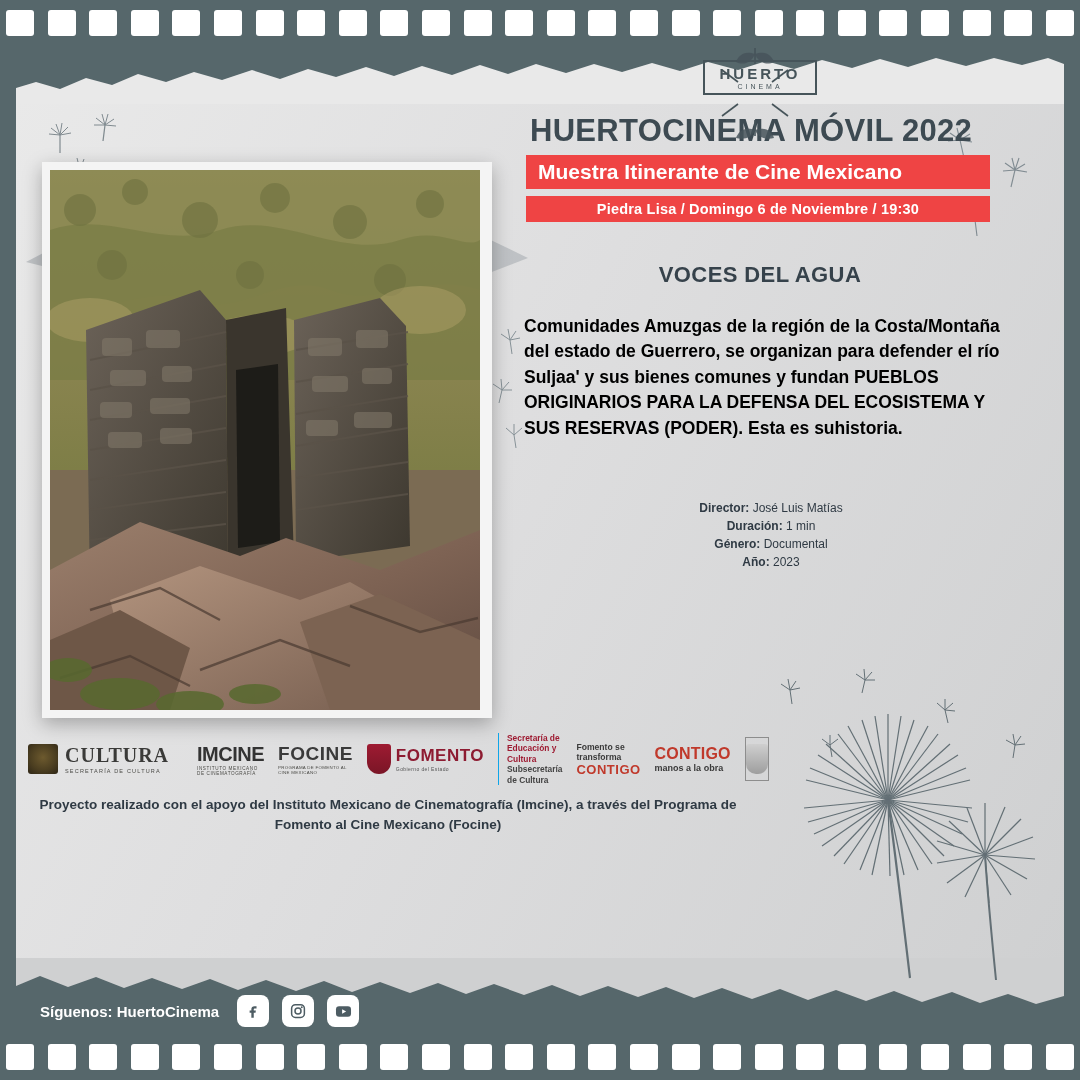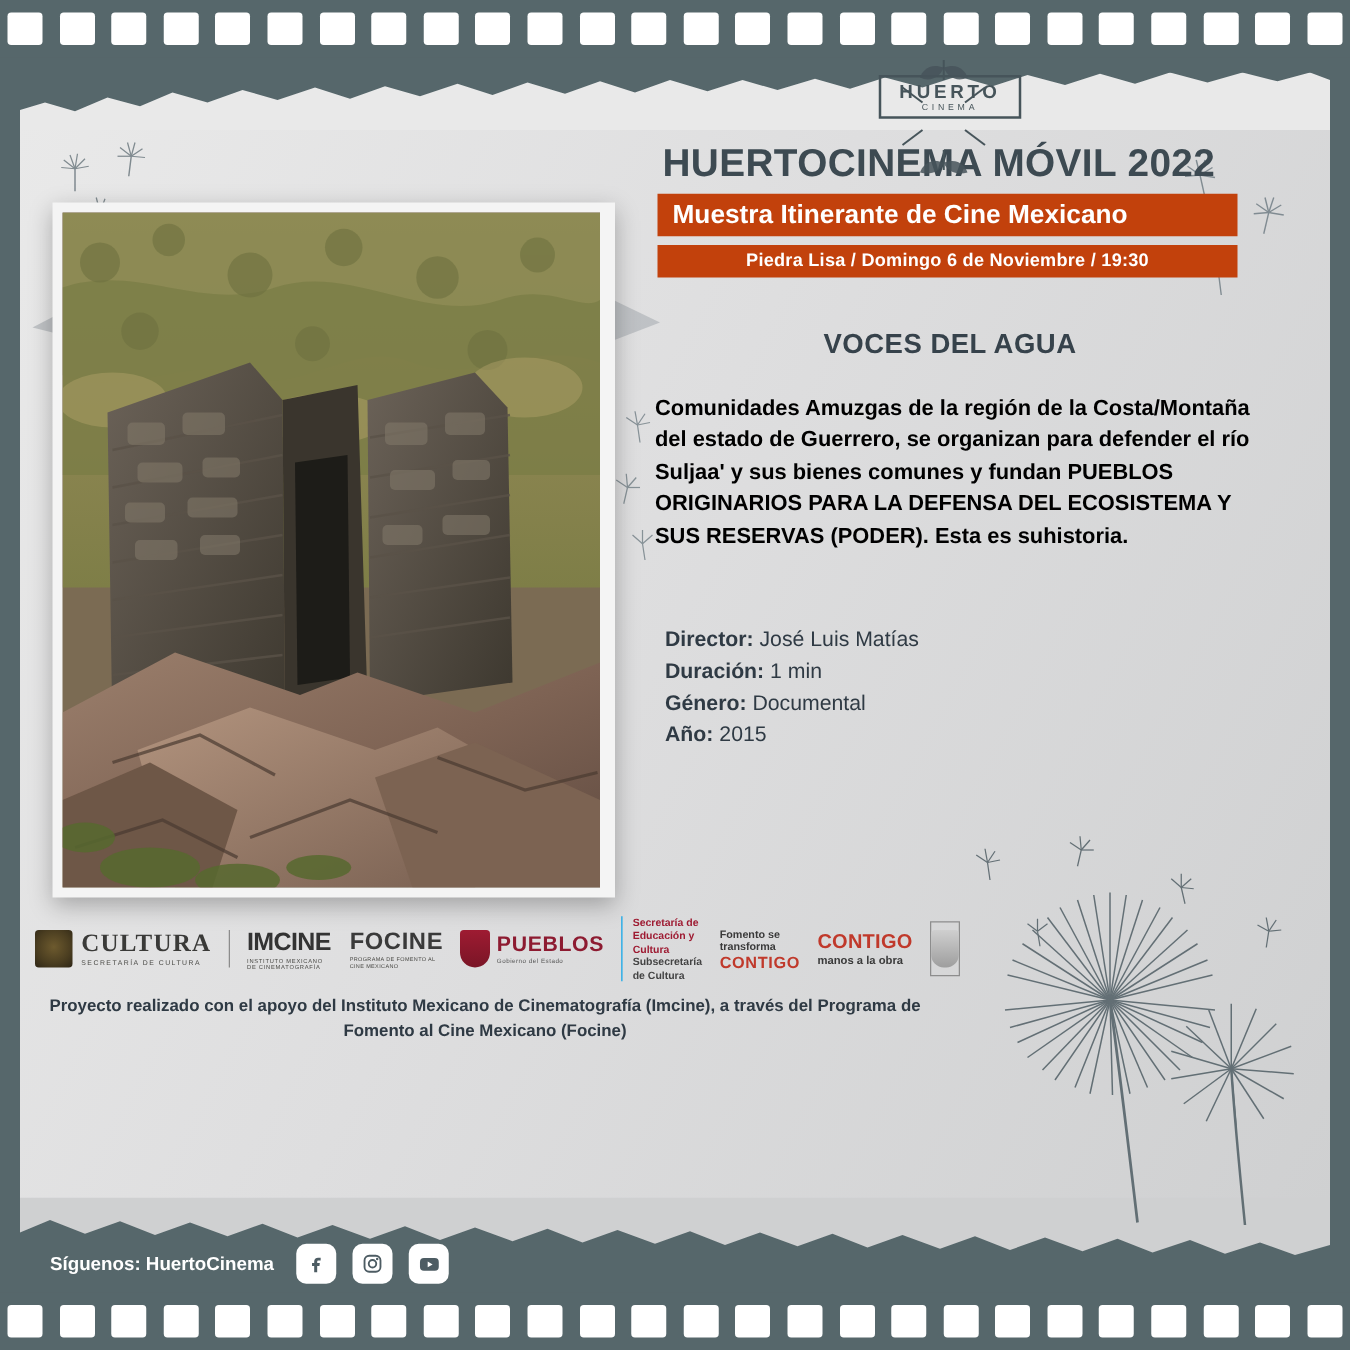--- a/index.html
+++ b/index.html
@@ -134,21 +134,21 @@
   }
 
   .title-main {
     font-size: 31px;
     font-weight: bold;
     color: #3d4a52;
     letter-spacing: 0.3px;
     margin: 4px 0 6px 20px;
   }
   .band {
-    background: #c2410c;
+    background: #ef4444;
     color: #ffffff;
     font-weight: bold;
     padding: 5px 12px;
     box-sizing: border-box;
   }
   .band-sub {
     font-size: 21px;
     margin-left: 16px;
     width: 464px;
   }
@@ -174,23 +174,24 @@
   .synopsis {
     font-size: 17.5px;
     line-height: 1.45;
     color: #000000;
     font-weight: bold;
     margin: 16px 6px 0 14px;
   }
 
   .credits {
     margin: 58px 0 0 22px;
-    font-size: 17px;
+    font-size: 12px;
     color: #2f3a44;
     line-height: 1.5;
+    text-align: center;
   }
   .credits .k { font-weight: bold; }
 
   
   .sponsors {
     position: absolute;
     left: 28px;
     top: 735px;
     width: 740px;
     height: 48px;
@@ -698,21 +699,21 @@
     <div>
       <span class="k">Duración:</span>
       <span>1 min</span>
     </div>
     <div>
       <span class="k">Género:</span>
       <span>Documental</span>
     </div>
     <div>
       <span class="k">Año:</span>
-      <span>2015</span>
+      <span>2023</span>
     </div>
   </div>
 </div>
 
 <div class="sponsors">
 
   <div class="sp sp-cultura">
     <div class="eagle"></div>
     <div class="txt">
       <div class="big">CULTURA</div>
@@ -732,21 +733,21 @@
   <div class="sp sp-focine">
     <div>
       <div class="big">FOCINE</div>
       <div class="small">PROGRAMA DE FOMENTO AL CINE MEXICANO</div>
     </div>
   </div>
 
   <div class="sp sp-colima">
     <div class="shield"></div>
     <div>
-      <div class="big">PUEBLOS</div>
+      <div class="big">FOMENTO</div>
       <div class="small">Gobierno del Estado</div>
     </div>
   </div>
 
   <div class="sp sp-sec">
     <div>
       <div class="l">Secretaría de</div>
       <div class="l">Educación y Cultura</div>
       <div class="l" style="color:#444;">Subsecretaría de Cultura</div>
     </div>

